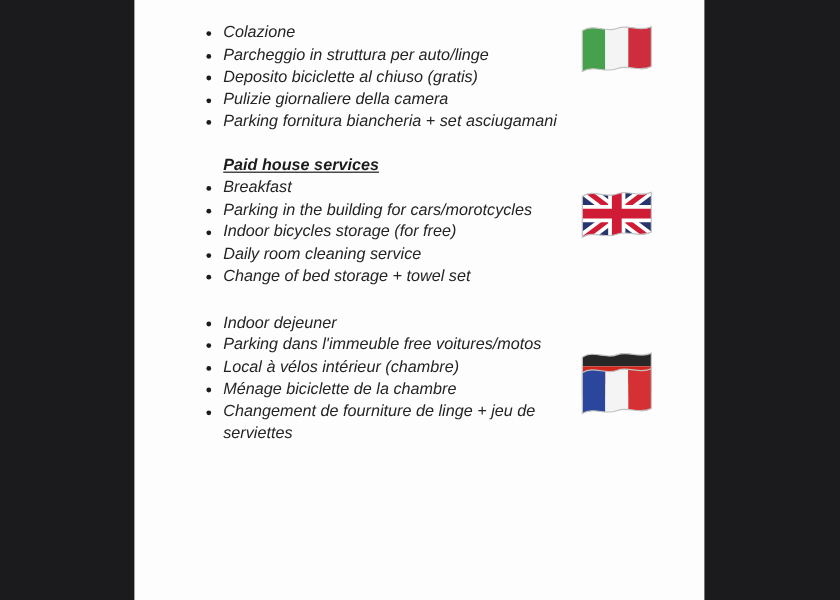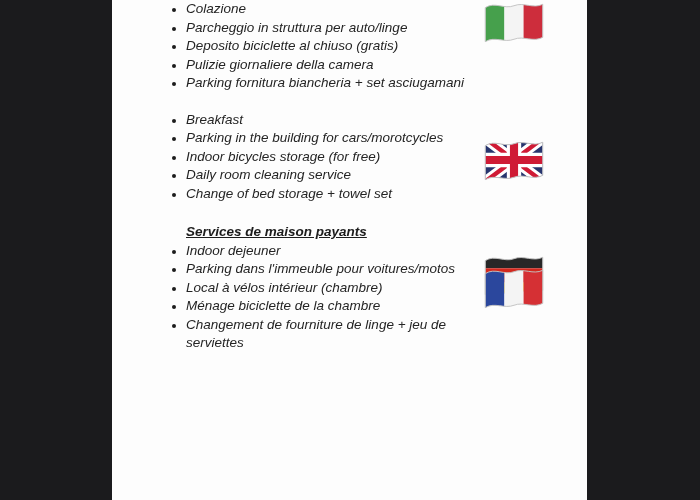--- a/index.html
+++ b/index.html
@@ -10,21 +10,21 @@
     overflow: hidden;
     font-family: "Liberation Sans", sans-serif;
   }
   .sheet {
     position: absolute; left: 112px; top: 0;
     width: 475px; height: 500px;
     background: #fdfdfd;
   }
   .content {
     position: absolute; left: 0; top: 0; right: 0; bottom: 0;
-    padding-top: 0;
+    padding-top: 18px;
     font-style: italic;
     color: #242424;
   }
   section.lang { position: relative; }
   .sec-en { margin-top: 18px; }
   .sec-de { margin-top: 19px; }
   .sec-fr { margin-top: 20px; }
   h3.sec-heading {
     margin: 0 0 0 74px;
     font-family: "Liberation Sans", sans-serif;
@@ -82,20 +82,21 @@
             <rect x="0" y="0" width="22" height="48" fill="#46a04c"></rect>
             <rect x="22" y="0" width="20" height="48" fill="#f4f4f4"></rect>
             <rect x="42" y="0" width="22" height="48" fill="#cd2d3c"></rect>
           </g>
           <path d="M2,9 C12,2.5 22,11 32,7 C42,3 52,10.5 62,5.5 L62,40 C52,45.5 42,38 32,42 C22,46 12,38.5 2,44.5 Z" fill="none" stroke="#c2c2c2" stroke-width="1"></path>
         </svg>
       </span>
     </section>
 
     <section class="lang sec-en">
+      <h3 class="sec-heading">Paid house services</h3>
       <ul class="svc-list">
         <li>Breakfast</li>
         <li>Parking in the building for cars/morotcycles</li>
         <li>Indoor bicycles storage (for free)</li>
         <li>Daily room cleaning service</li>
         <li>Change of bed storage + towel set</li>
       </ul>
       <span class="flag">
         <svg viewBox="0 0 64 48">
           <g clip-path="url(#flagWave)">
@@ -117,24 +118,23 @@
             <rect x="0" y="0" width="64" height="17" fill="#272727"></rect>
             <rect x="0" y="17" width="64" height="15" fill="#d3281e"></rect>
             <rect x="0" y="32" width="64" height="16" fill="#f9c802"></rect>
           </g>
           <path d="M2,9 C12,2.5 22,11 32,7 C42,3 52,10.5 62,5.5 L62,40 C52,45.5 42,38 32,42 C22,46 12,38.5 2,44.5 Z" fill="none" stroke="#c2c2c2" stroke-width="1"></path>
         </svg>
       </span>
     </section>
 
     <section class="lang sec-fr">
-      <h3 class="sec-heading">Services de maison payants</h3>
       <ul class="svc-list">
         <li>Indoor dejeuner</li>
-        <li>Parking dans l'immeuble pour voitures/motos</li>
+        <li>Parking dans l'immeuble free voitures/motos</li>
         <li>Local à vélos intérieur (chambre)</li>
         <li>Ménage biciclette de la chambre</li>
         <li>Changement de fourniture de linge + jeu de serviettes</li>
       </ul>
       <span class="flag">
         <svg viewBox="0 0 64 48">
           <g clip-path="url(#flagWave)">
             <rect x="0" y="0" width="22" height="48" fill="#2b479d"></rect>
             <rect x="22" y="0" width="20" height="48" fill="#f4f4f4"></rect>
             <rect x="42" y="0" width="22" height="48" fill="#d53034"></rect>

